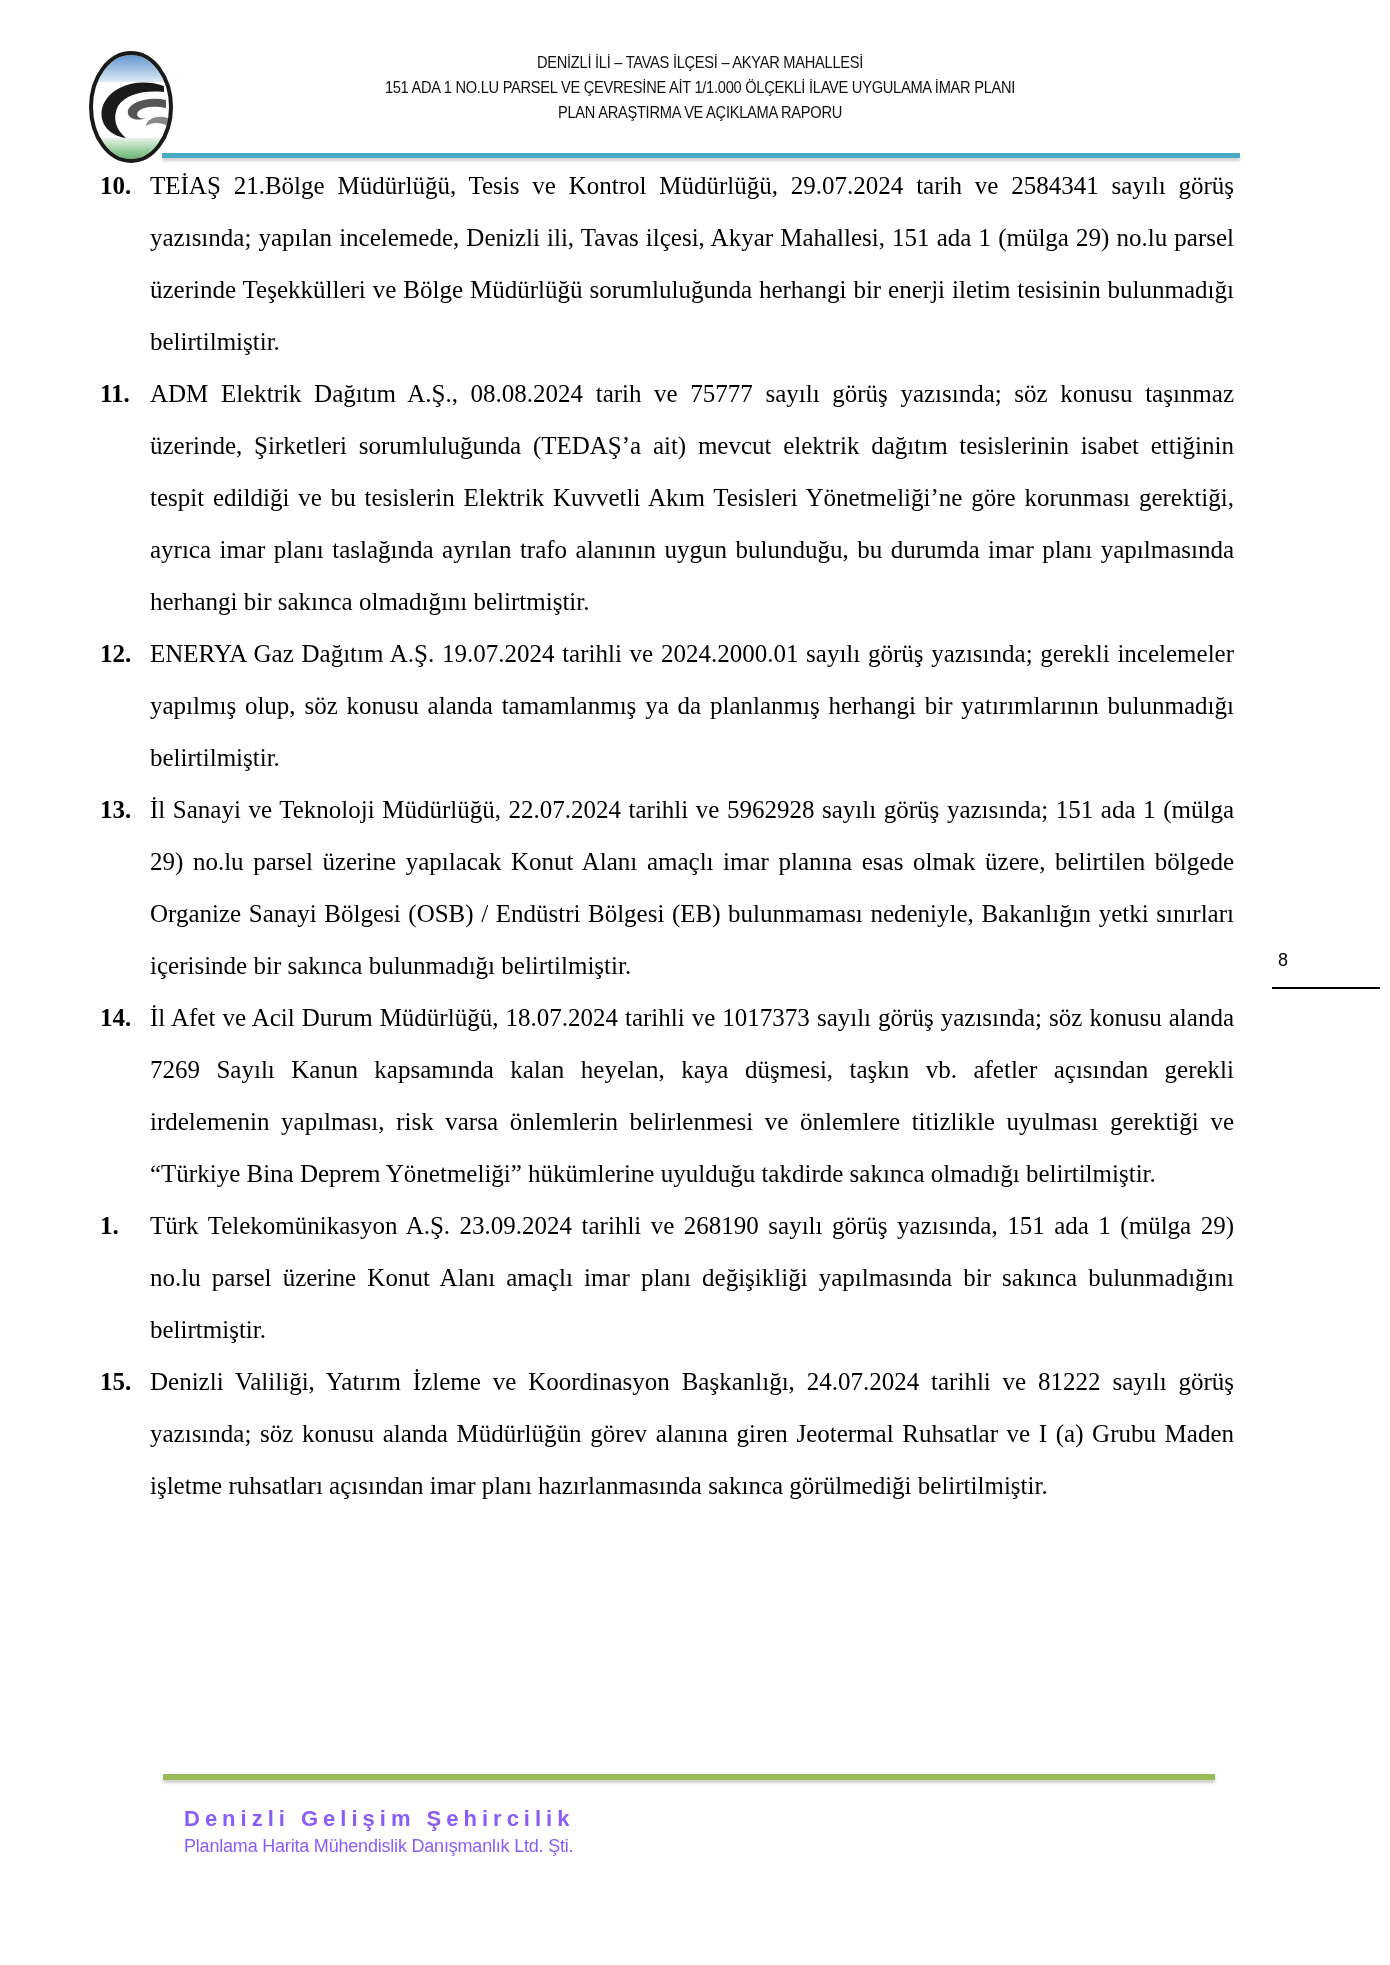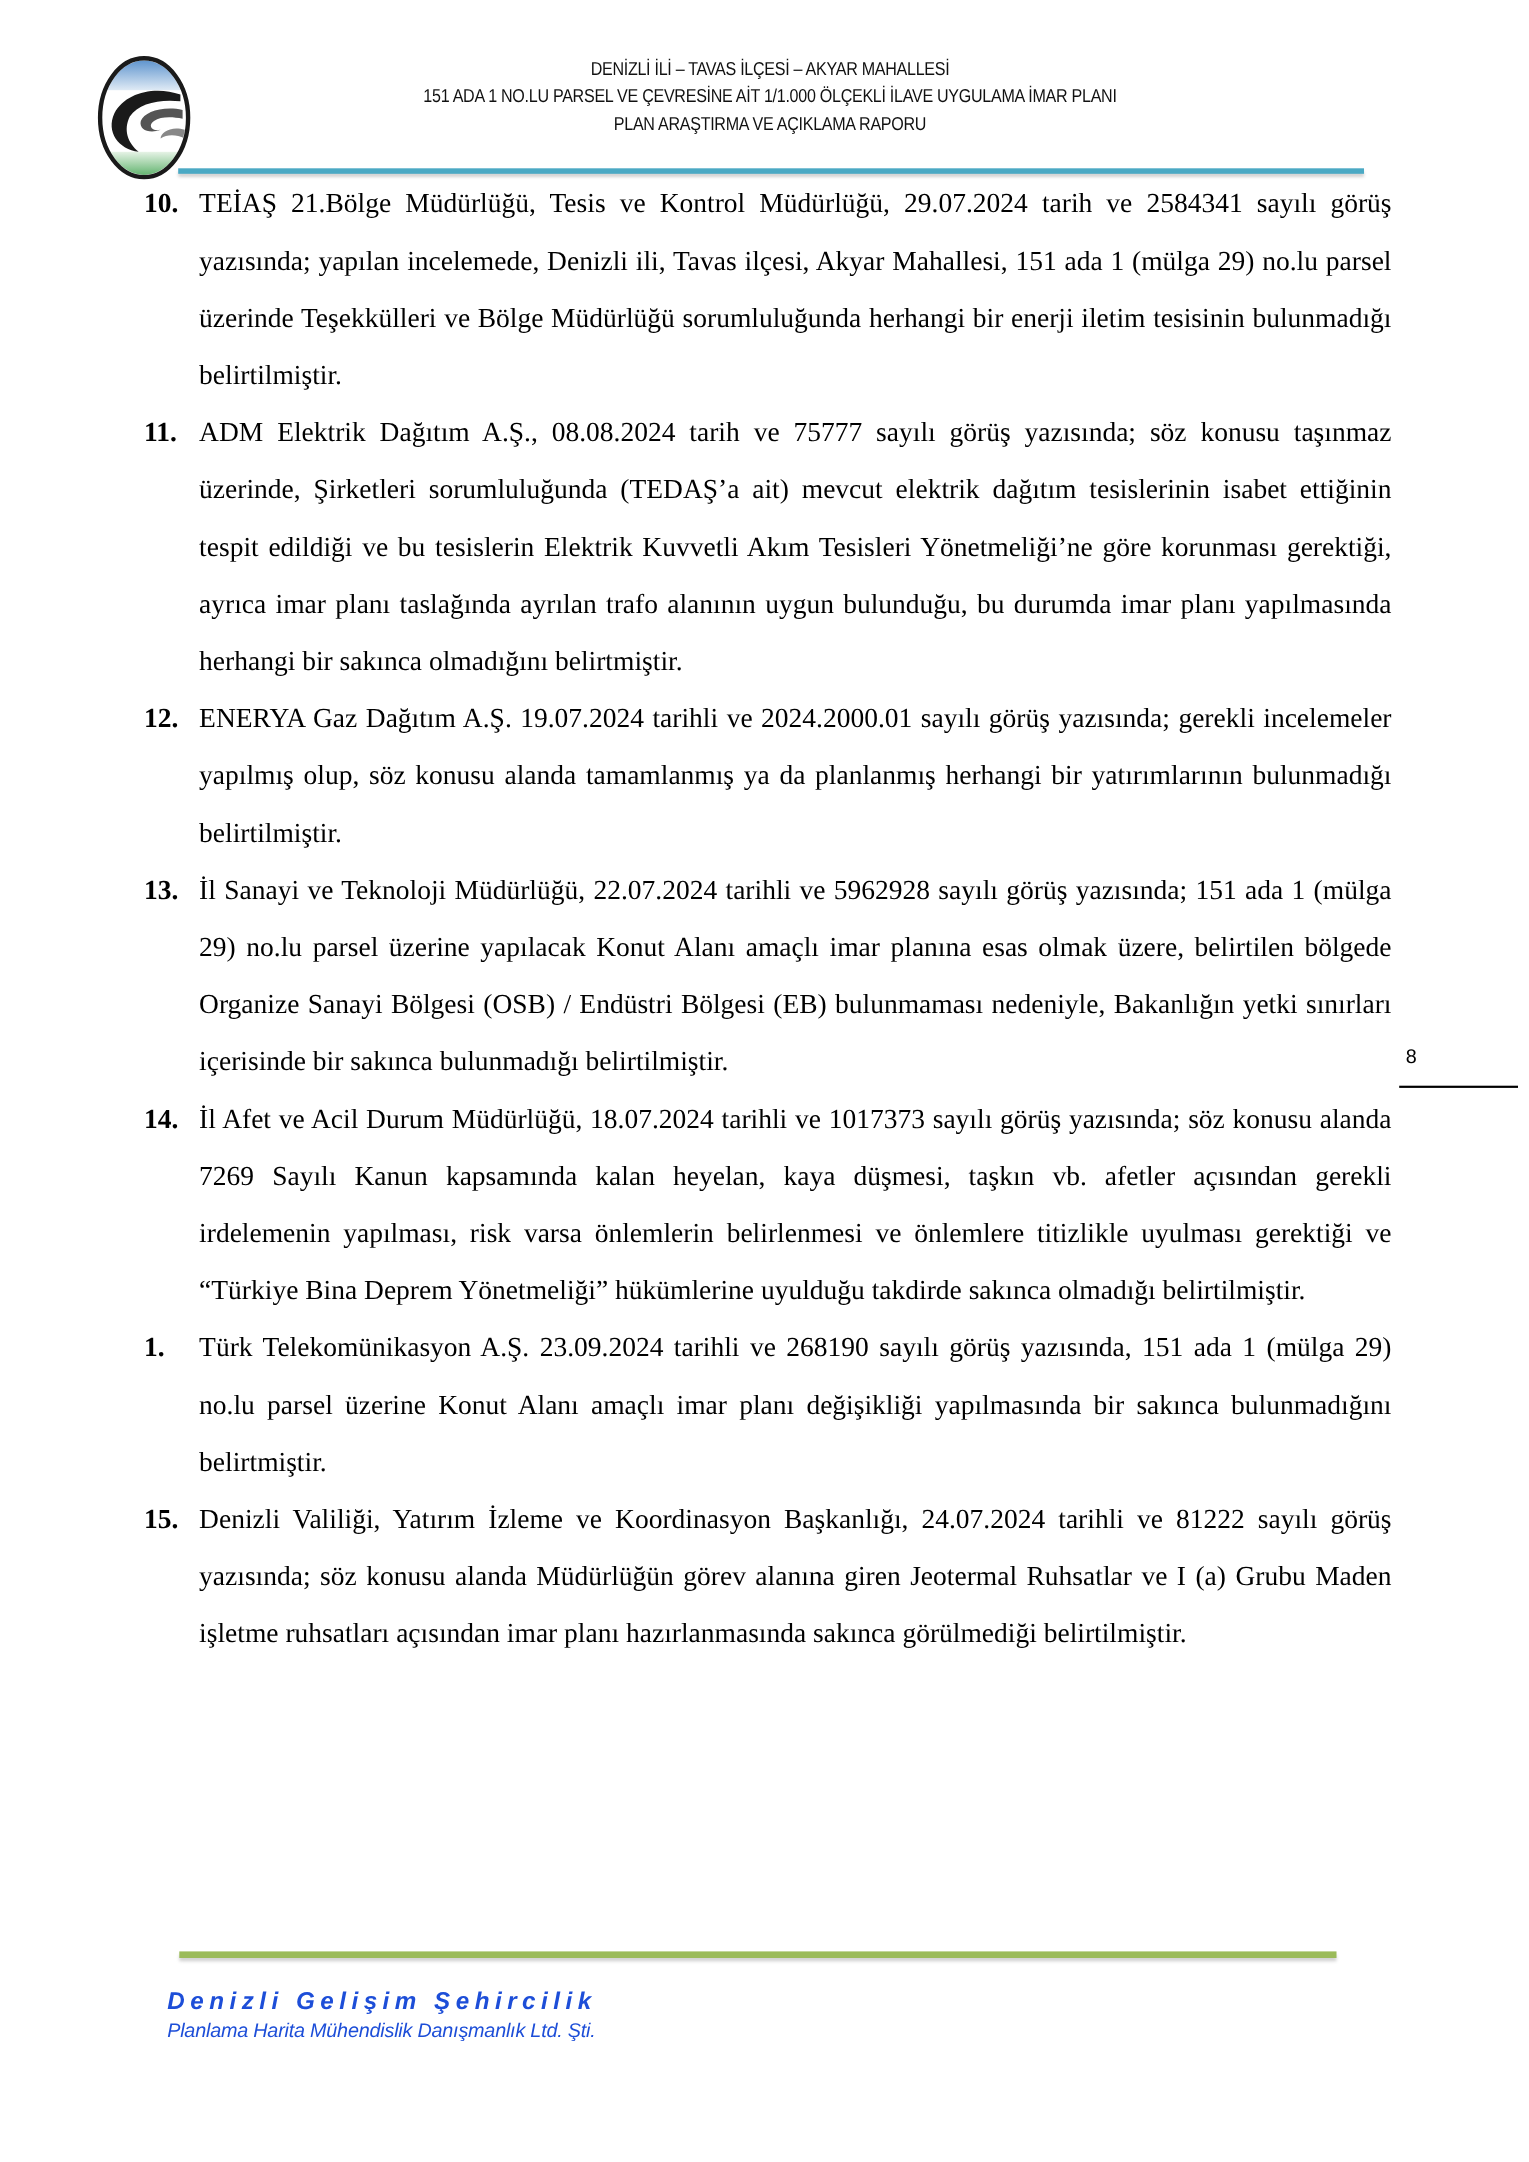--- a/index.html
+++ b/index.html
@@ -9,30 +9,30 @@
 
   .header { position: absolute; left: 200px; top: 50px; width: 1000px; text-align: center;
             font-family: "Liberation Sans Narrow", "Liberation Sans", sans-serif; font-size: 17px;
             line-height: 25px; letter-spacing: -0.3px; color: #111; transform: scaleX(0.86); transform-origin: center top; }
   .header div { white-space: nowrap; }
 
   .header-rule { position: absolute; left: 162px; top: 153px; width: 1078px; height: 5px;
                  background: #4aa9c4; box-shadow: 0 3px 3px rgba(0,0,0,0.18); }
 
   .content { position: absolute; left: 100px; top: 160px; width: 1134px;
-             font-family: "Liberation Serif", serif; font-size: 25px; line-height: 52px; margin-left: 31px; }
+             font-family: "Liberation Serif", serif; font-size: 25px; line-height: 52px; }
   .item { position: relative; padding-left: 50px; text-align: justify; text-align-last: left; }
   .item .num { position: absolute; left: 0; top: 0; font-weight: bold; }
 
   .page-num { position: absolute; left: 1278px; top: 950px; font-family: "Liberation Sans", sans-serif; font-size: 18px; }
   .page-rule { position: absolute; left: 1272px; top: 987px; width: 108px; height: 2px; background: #000; }
 
   .footer-rule { position: absolute; left: 163px; top: 1774px; width: 1052px; height: 6px;
                  background: #9bbb59; box-shadow: 0 3px 3px rgba(0,0,0,0.18); }
-  .footer { position: absolute; left: 152px; top: 1804px; font-family: "Liberation Sans", sans-serif; color: #1d4ed8; font-style: italic; }
+  .footer { position: absolute; left: 184px; top: 1804px; font-family: "Liberation Sans", sans-serif; color: #8b5cf6; }
   .footer .company { font-size: 22px; font-weight: bold; letter-spacing: 5px; line-height: 30px; }
   .footer .sub { font-size: 18px; line-height: 24px; letter-spacing: -0.2px; }
 </style>
 </head>
 <body>
 
 <div class="logo">
   <svg width="90" height="118" viewBox="0 0 90 118">
     <defs>
       <linearGradient id="gtop" x1="0" y1="0" x2="0" y2="1">

